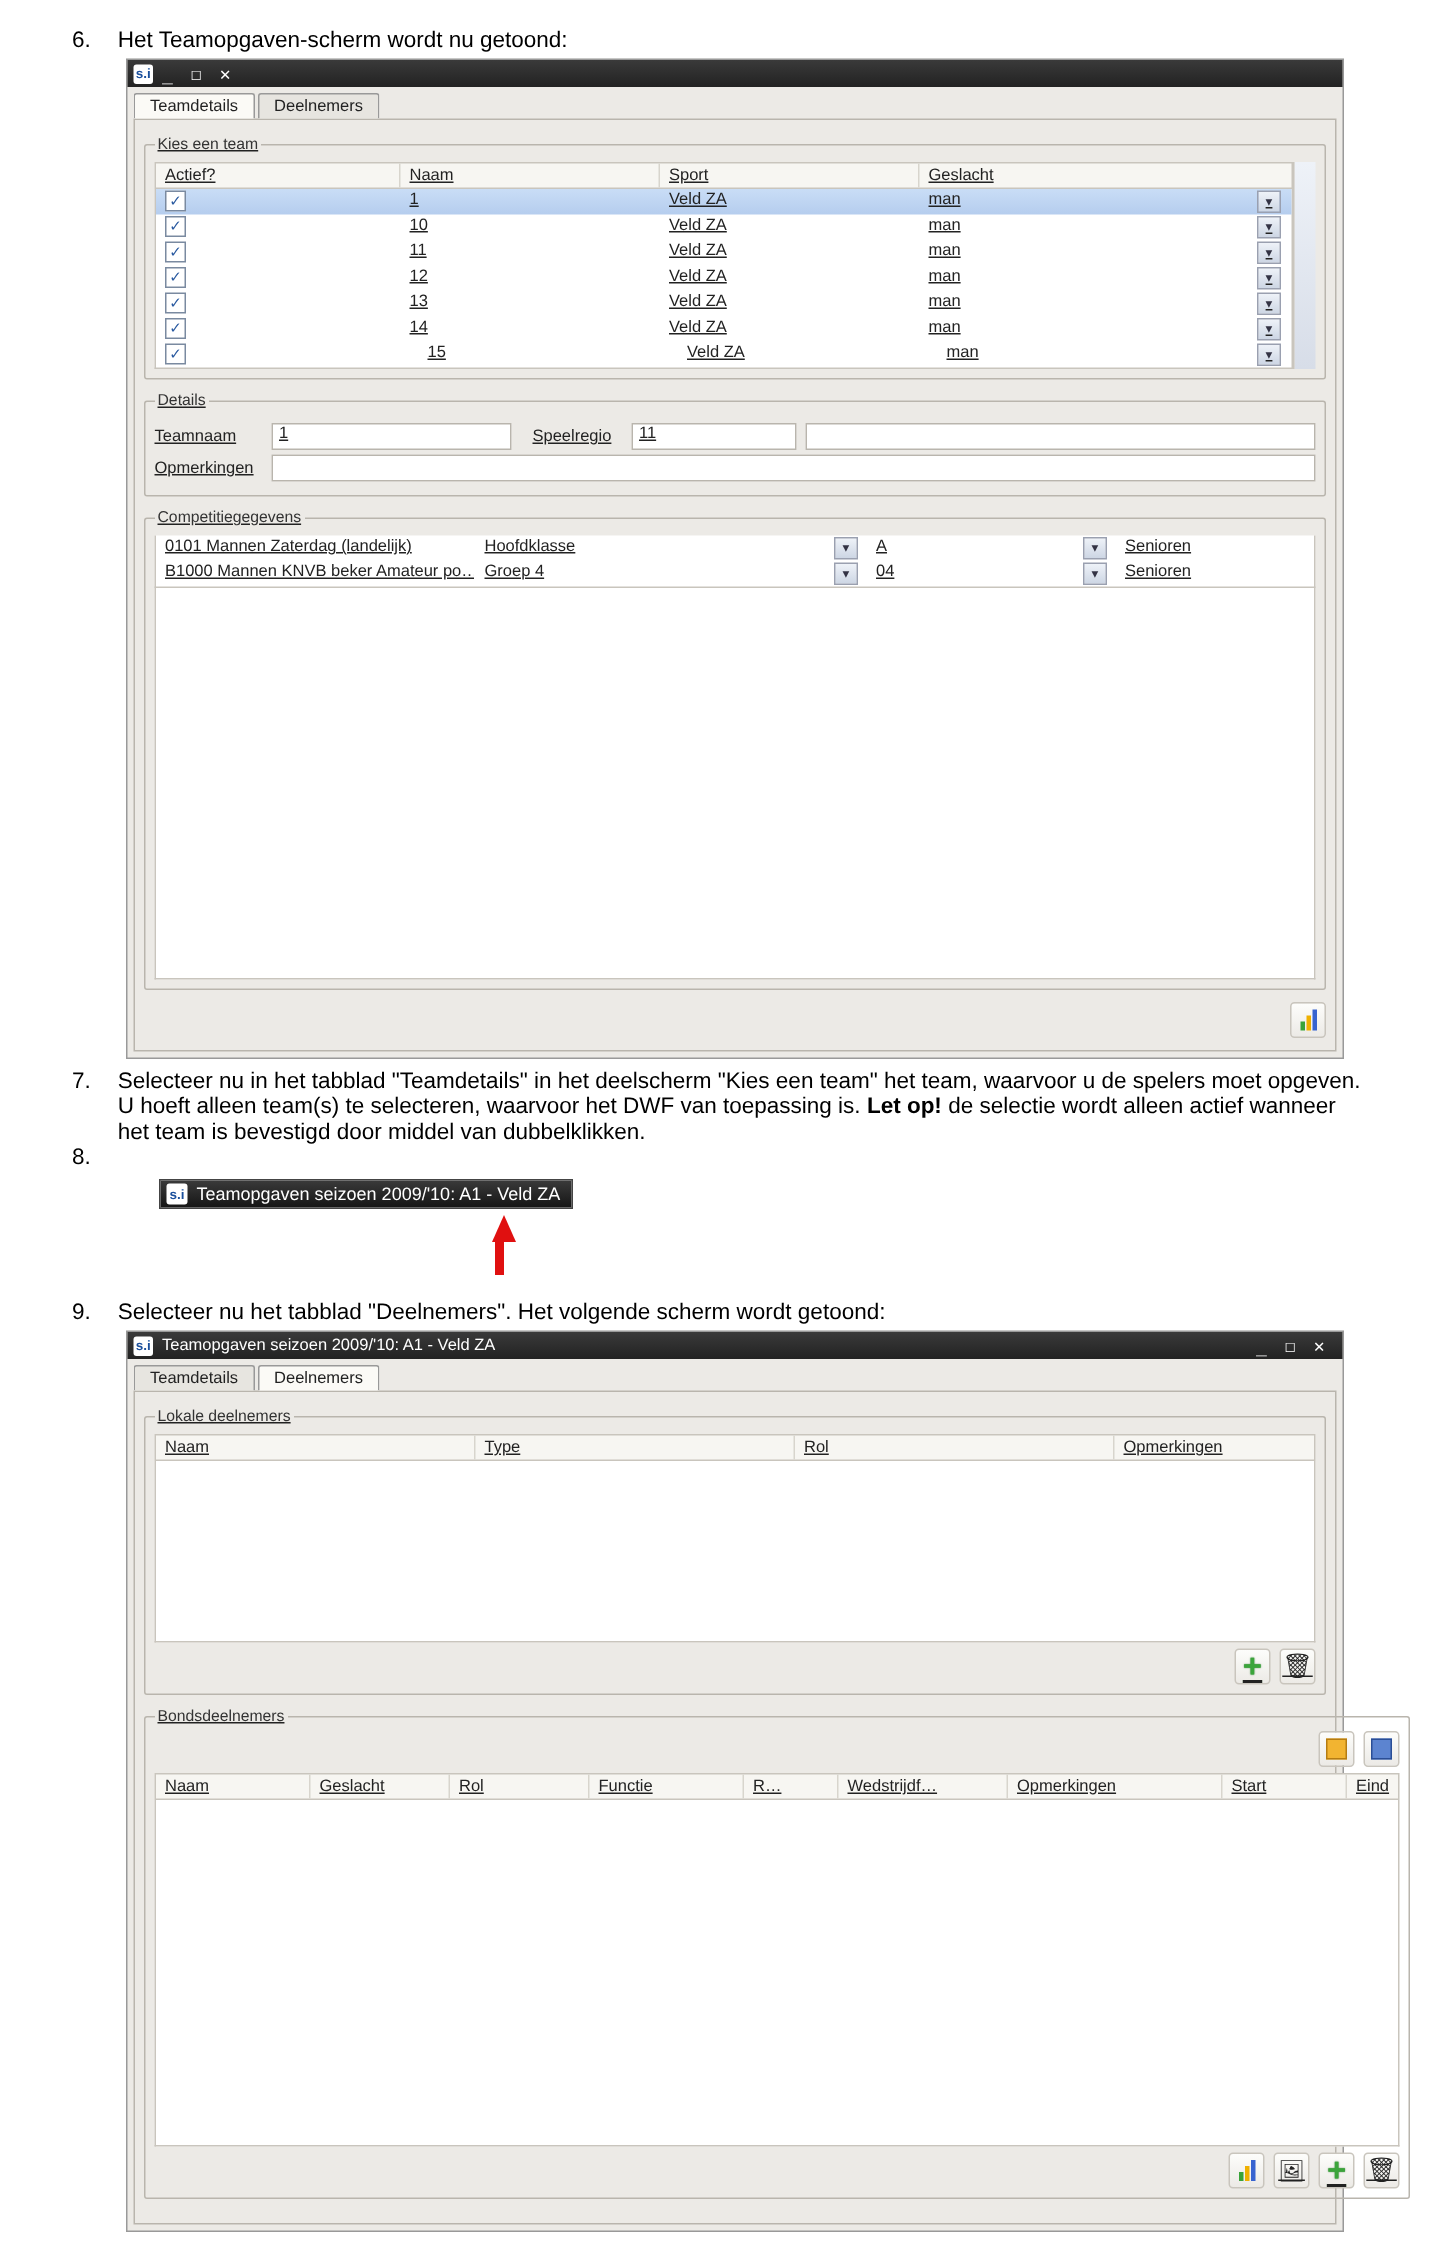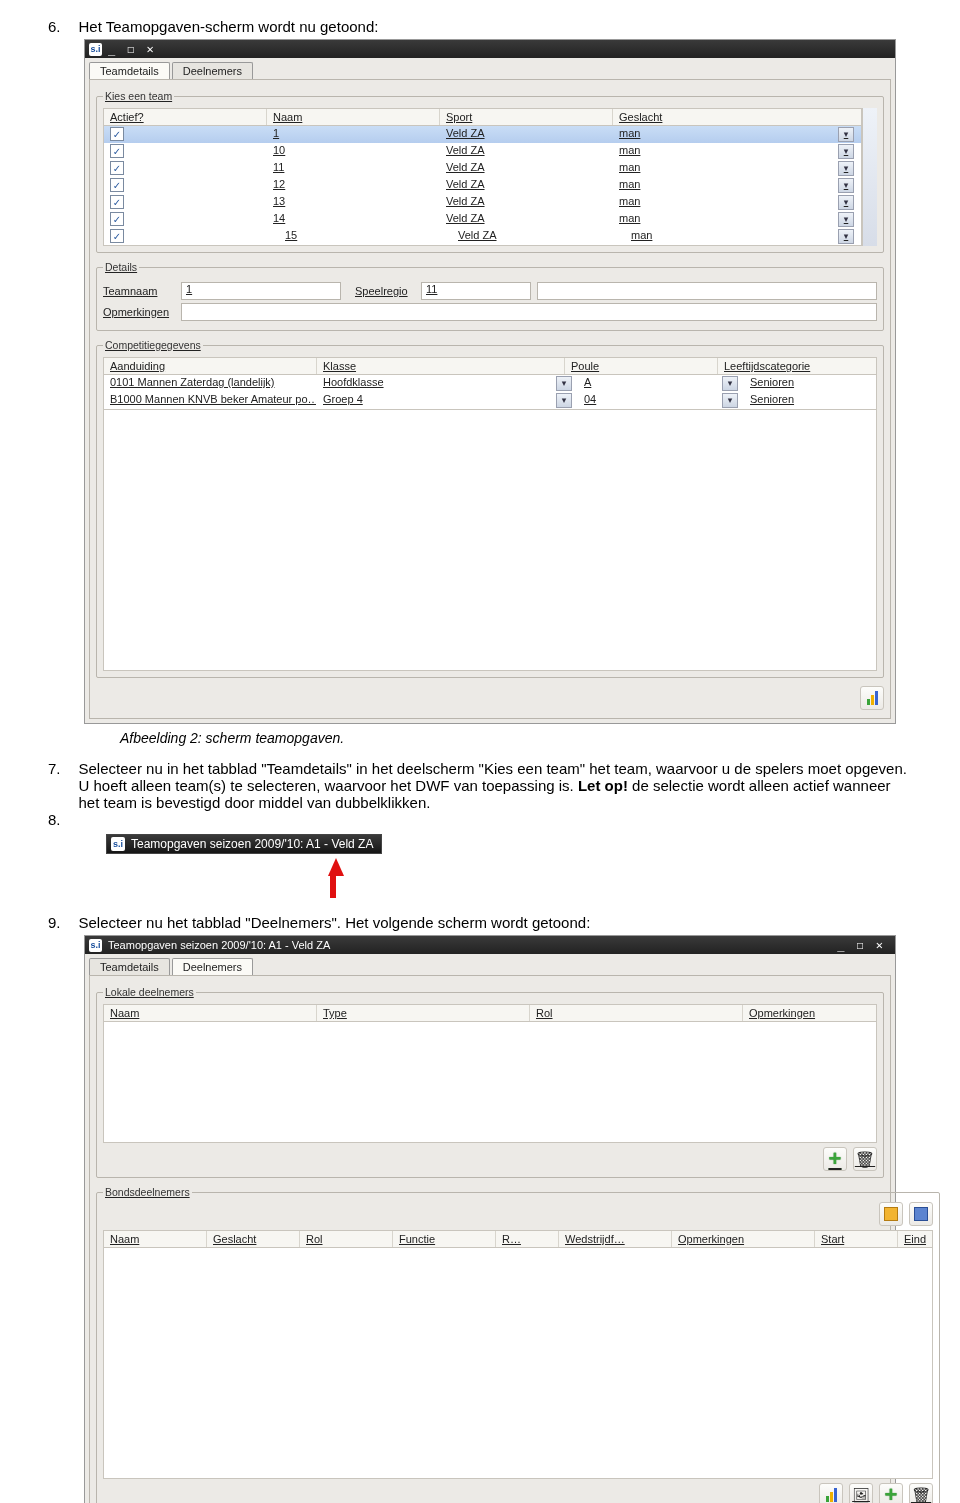--- a/index.html
+++ b/index.html
@@ -140,26 +140,20 @@
           <div class="txt"></div>
         </div>
         <div class="fieldrow">
           <label>Opmerkingen</label>
           <div class="txt"></div>
         </div>
       </fieldset>
 
       <fieldset class="grp">
         <legend>Competitiegegevens</legend>
-        <div class="gridhead">
-          <div style="width:200px;">Aanduiding</div>
-          <div style="width:235px;">Klasse</div>
-          <div style="width:140px;">Poule</div>
-          <div style="flex:1;">Leeftijdscategorie</div>
-        </div>
         <div class="gridbody" id="comprows">
             <div class="gridrow">
               <div style="width:200px;">0101 Mannen Zaterdag (landelijk)</div>
               <div style="width:220px;">Hoofdklasse</div>
               <div style="width:15px;"><span class="dd">▾</span></div>
               <div style="width:125px;">A</div>
               <div style="width:15px;"><span class="dd">▾</span></div>
               <div style="flex:1;">Senioren</div>
             </div>
             <div class="gridrow">
@@ -178,21 +172,20 @@
             <div class="chart-icon">
               <span></span>
               <span></span>
               <span></span>
             </div>
           </div>
       </div>
     </div>
   </div>
 
-  <div class="caption" style="margin-left:72px;">Afbeelding 2: scherm teamopgaven.</div>
 
   
   <div style="display:flex; gap:18px;">
     <div>7.</div>
     <div>
       <span>Selecteer nu in het tabblad "Teamdetails" in het deelscherm "Kies een team" het team, waarvoor u de spelers moet opgeven. U hoeft alleen team(s) te selecteren, waarvoor het DWF van toepassing is. </span><b>Let op!</b><span> de selectie wordt alleen actief wanneer het team is bevestigd door middel van dubbelklikken.</span>
     </div>
   </div>
   
   <div style="display:flex; gap:18px;">

